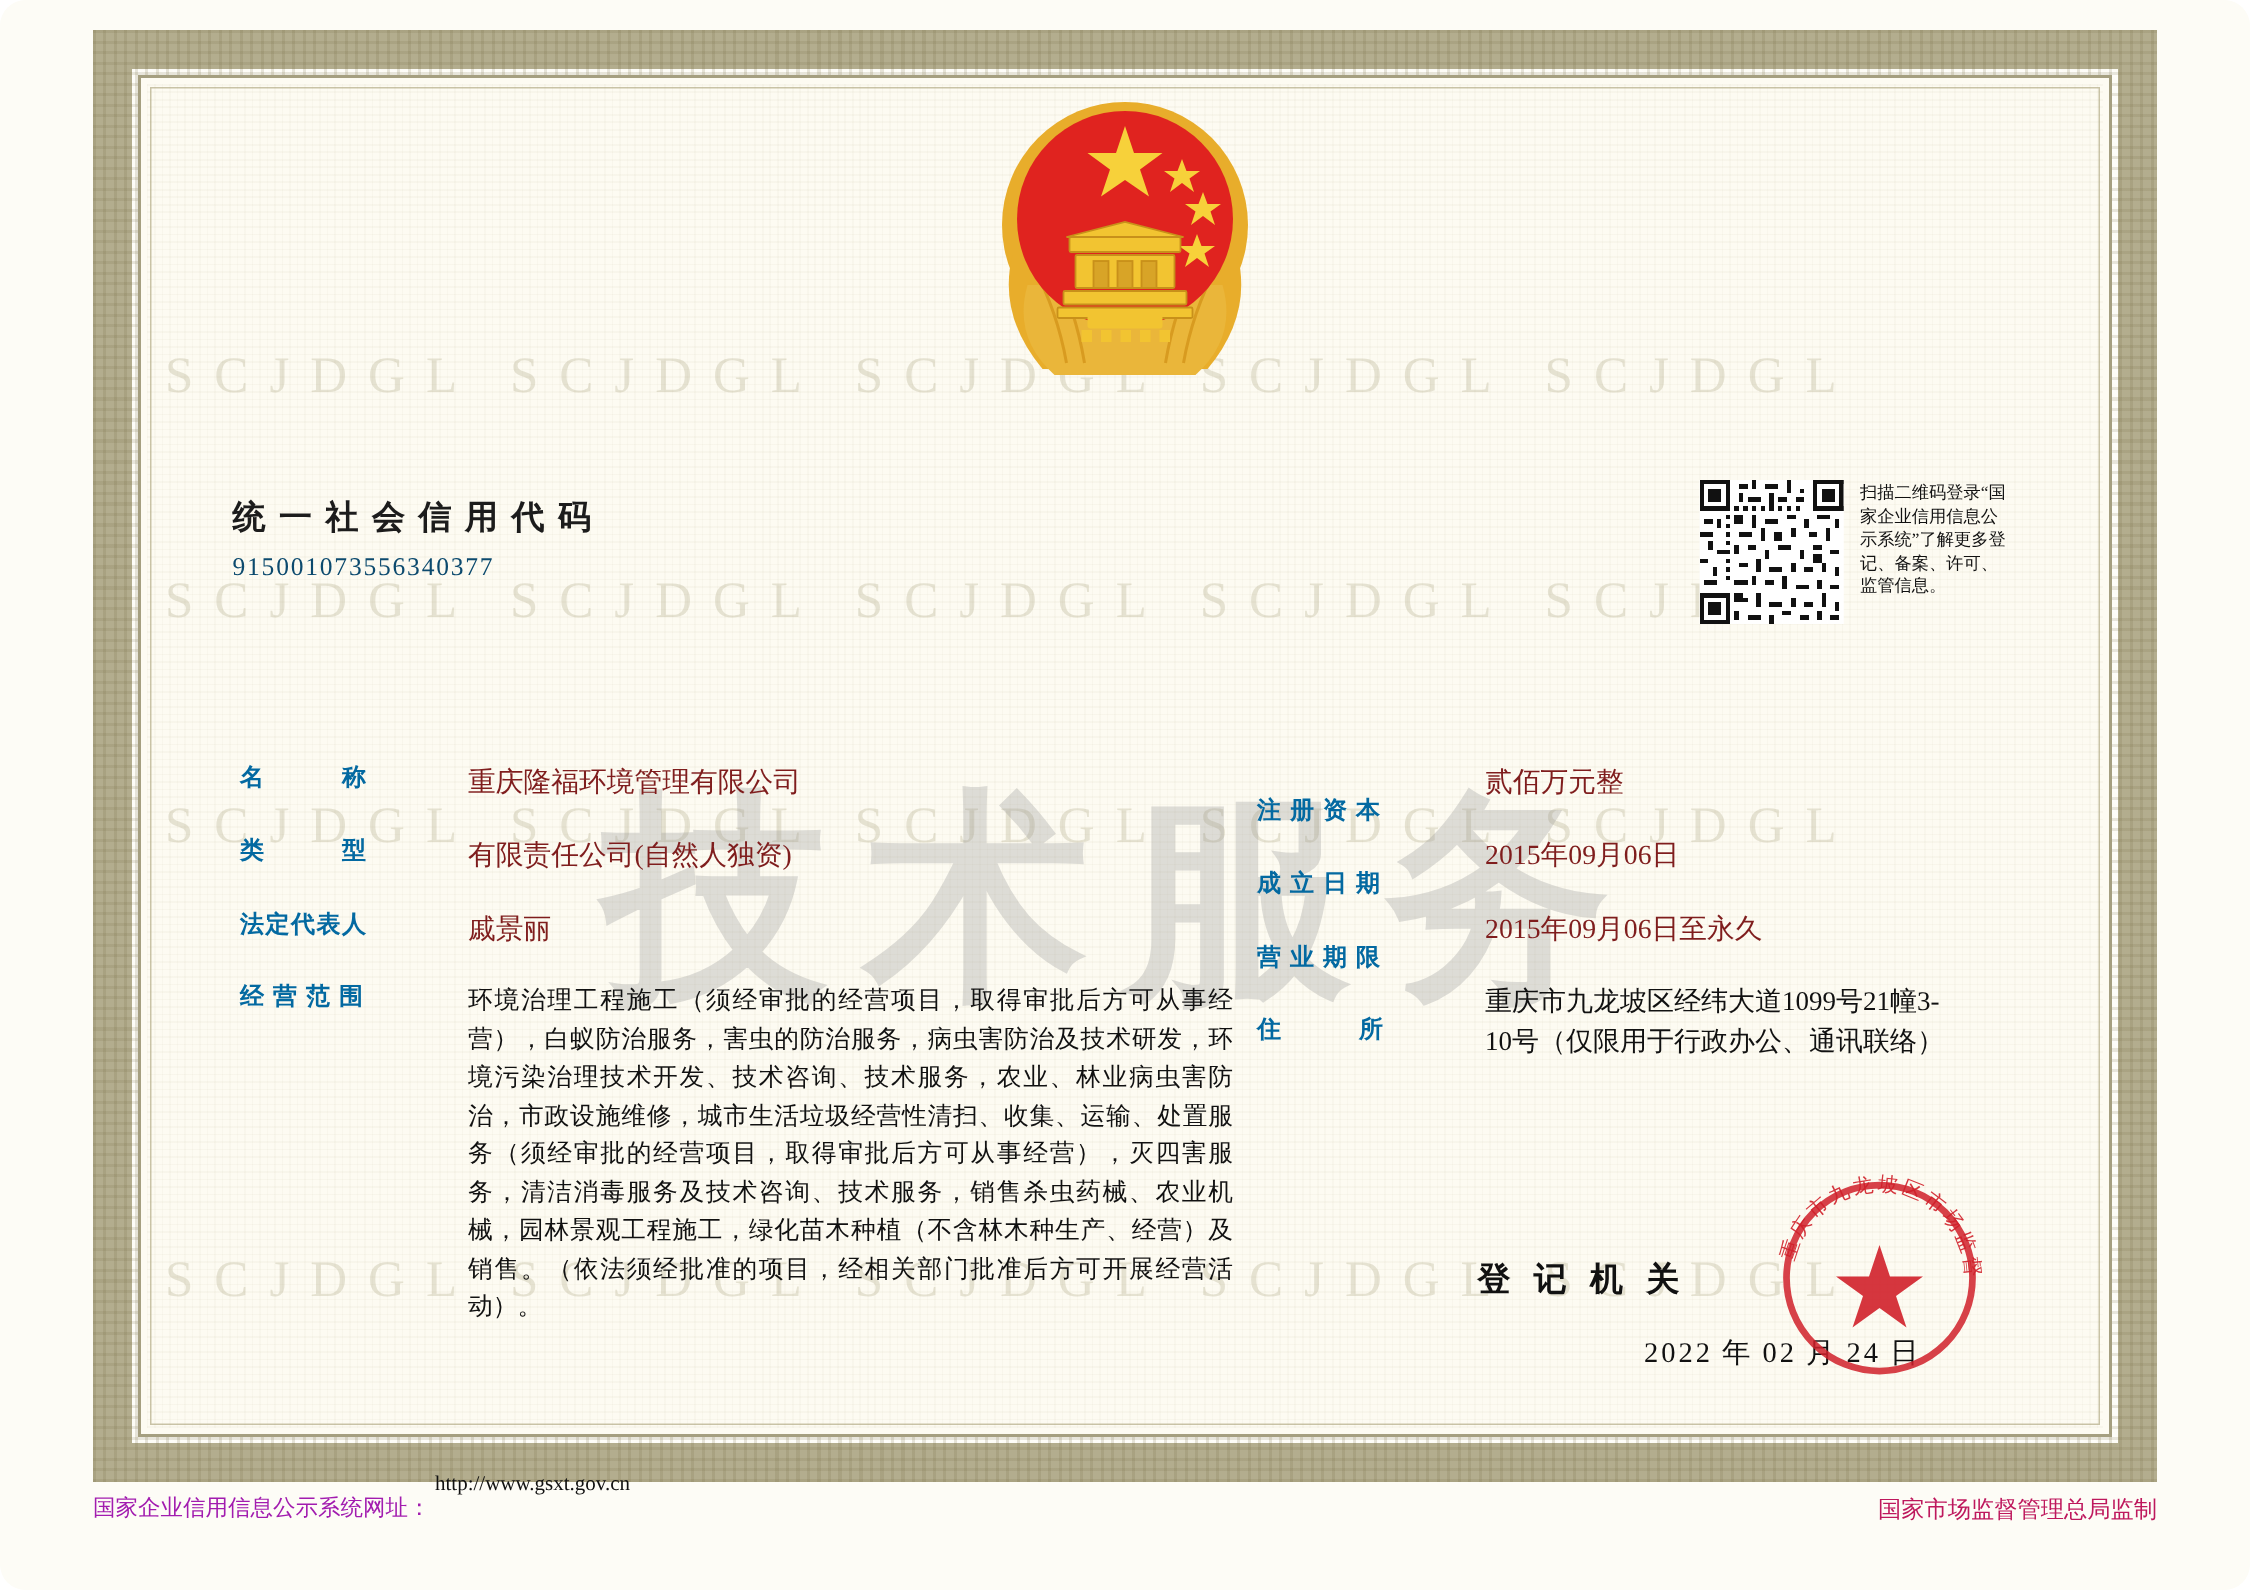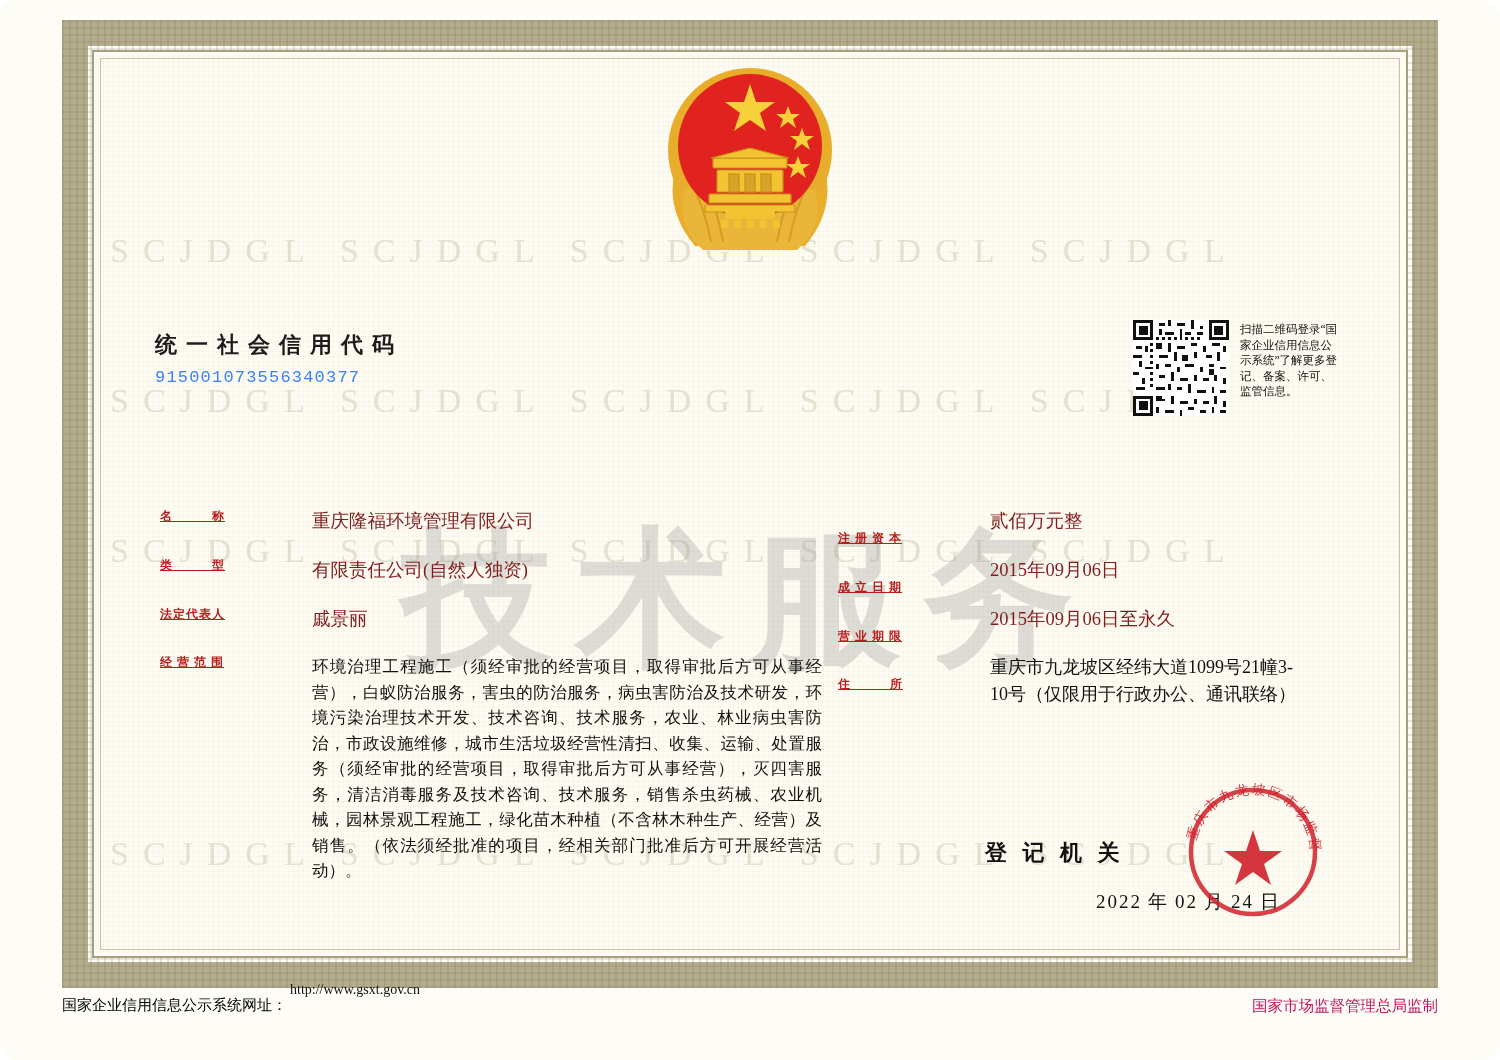--- a/index.html
+++ b/index.html
@@ -119,22 +119,22 @@
     letter-spacing: 9px;
     font-weight: bold;
     color: #1c1c1c;
     font-family: "Liberation Serif", serif;
   }
   .usci-value {
     position: absolute;
     left: 155px; top: 368px;
     font-size: 17px;
     letter-spacing: 1.2px;
-    color: #3b82f6;
-    font-family: Liberation Mono, monospace;
+    color: #0c4a6e;
+    font-family: Liberation Serif, serif;
   }
   .main-title {
     position: absolute;
     left: 455px; top: 292px;
     width: 600px;
     text-align: center;
     font-size: 86px;
     font-weight: bold;
     letter-spacing: 20px;
     color: #0d2b12;
@@ -155,27 +155,26 @@
     width: 100px;
     font-size: 11.5px;
     line-height: 15.5px;
     color: #111;
     font-family: "Liberation Serif", serif;
   }
 
   
   .fld-label {
     position: absolute;
-    font-size: 12px;
+    font-size: 16px;
     font-weight: bold;
-    color: #b91c1c;
+    color: #0369a1;
     letter-spacing: 1px;
     font-family: "Liberation Serif", serif;
     white-space: nowrap;
-    text-decoration: underline;
   }
   .fld-value {
     position: absolute;
     font-size: 18.5px;
     color: #7f1d1d;
     font-family: "Liberation Serif", serif;
     white-space: nowrap;
   }
 
   
@@ -233,21 +232,21 @@
     left: 1173px; top: 772px;
     width: 160px; height: 160px;
     pointer-events: none;
   }
 
   
   .footer-left {
     position: absolute;
     left: 62px; top: 996px;
     font-size: 15px;
-    color: #000000;
+    color: #a21caf;
     font-family: "Liberation Serif", serif;
   }
   .footer-url {
     position: absolute;
     left: 290px; top: 982px;
     font-size: 14px;
     color: #111;
     font-family: "Liberation Serif", serif;
   }
   .footer-right {

